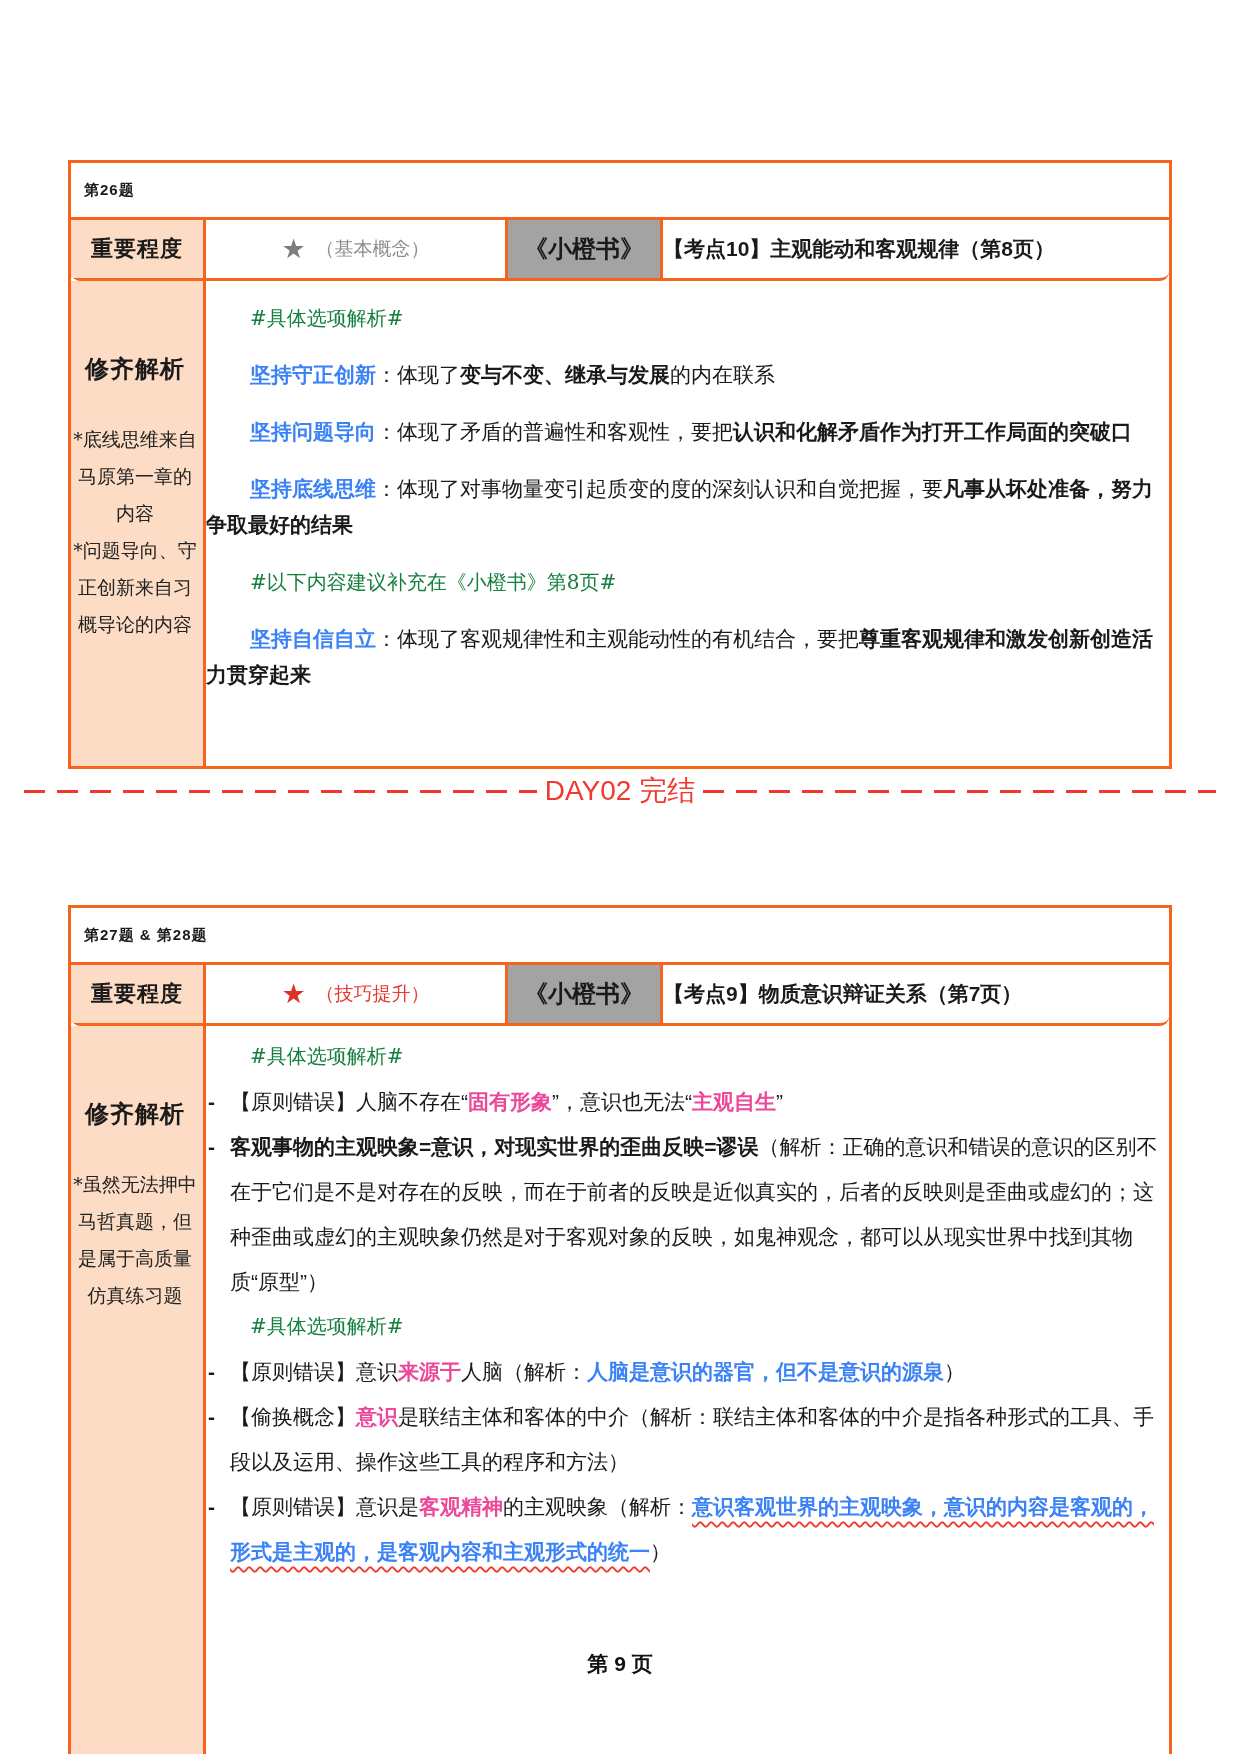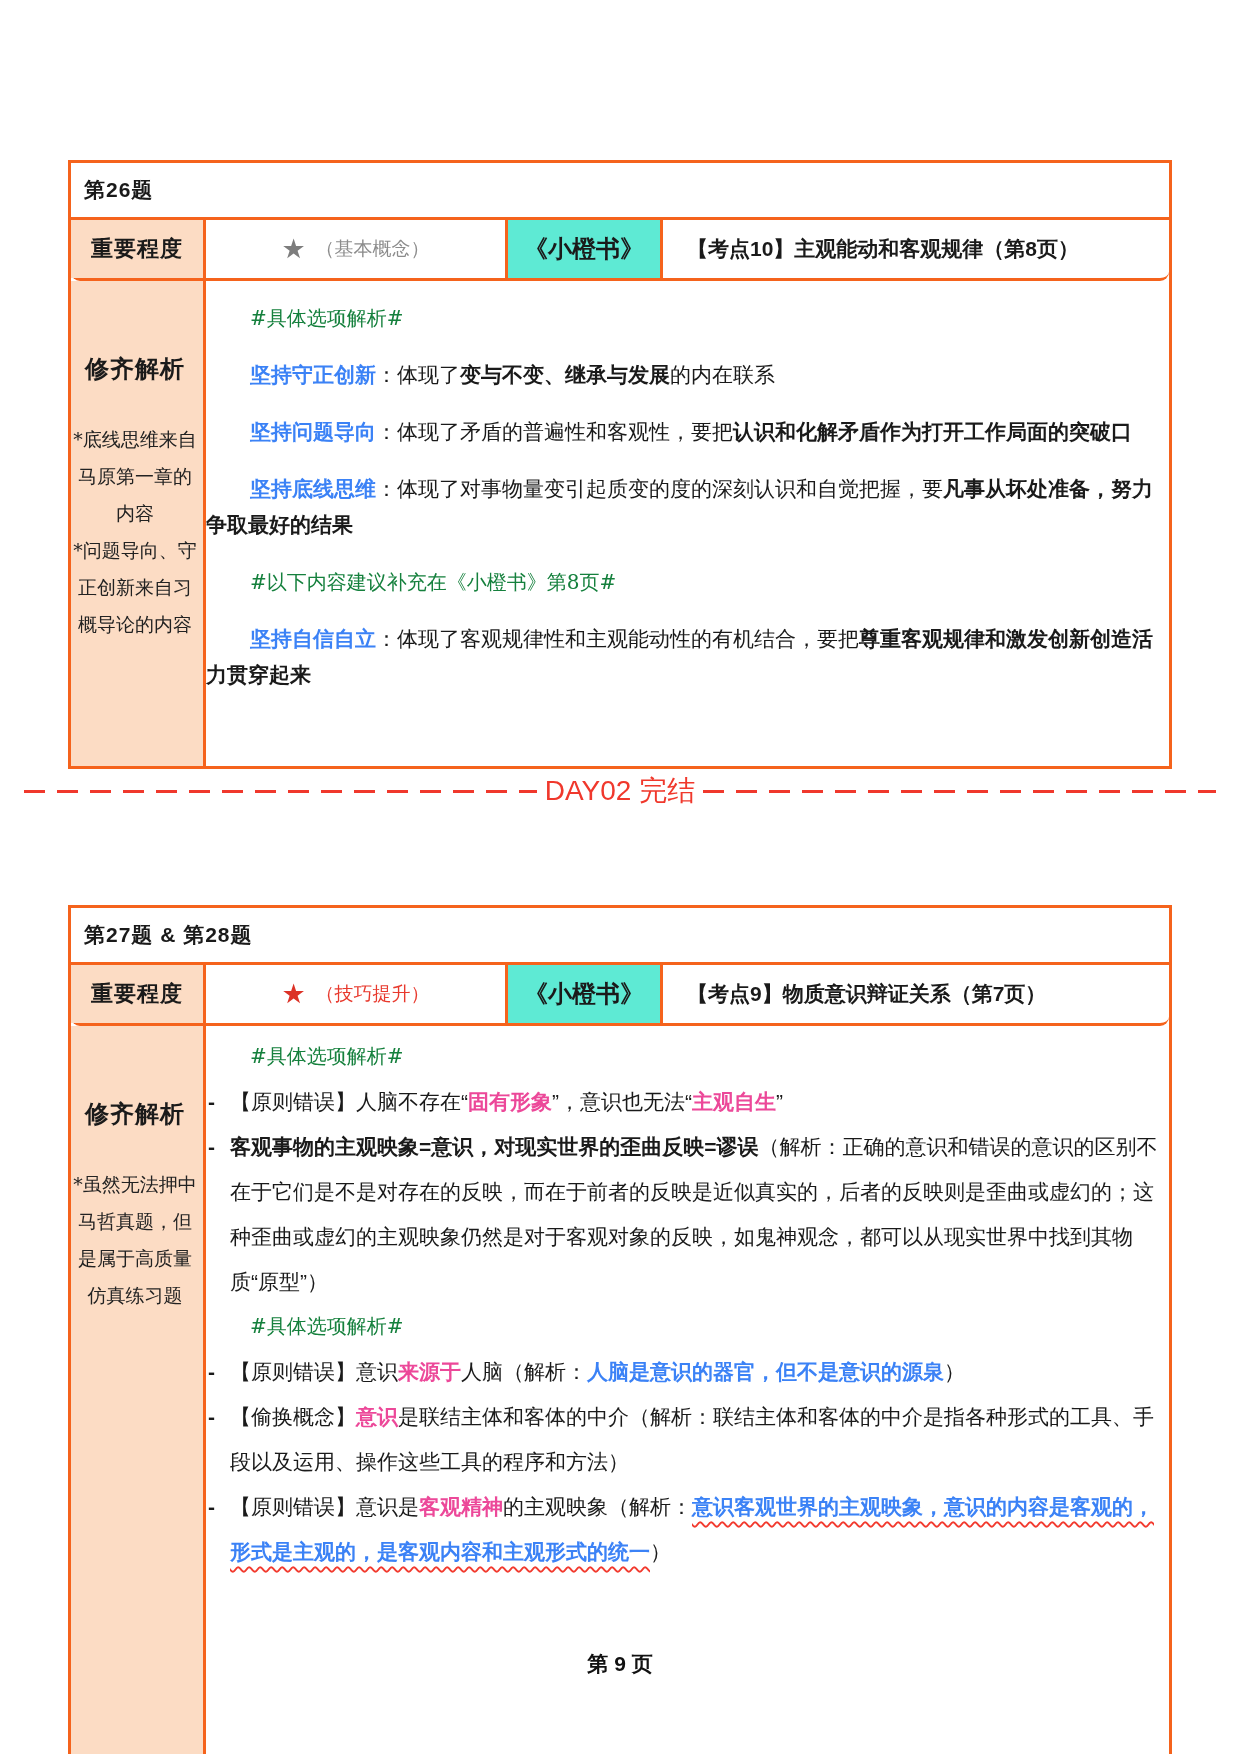--- a/index.html
+++ b/index.html
@@ -13,35 +13,35 @@
     position: absolute; left: 68px; width: 1104px;
     border: 3px solid #F5631C;
     display: flex; flex-direction: column;
     background: #fff;
   }
   .card-26 { top: 160px; height: 609px; }
   .card-27 { top: 905px; height: 877px; }
 
   .card-title {
     height: 57px; border-bottom: 3px solid #F5631C;
-    font-size: 21px; font-weight: 700;
+    font-size: 15px; font-weight: 700;
     display: flex; align-items: center; padding-left: 13px;
     letter-spacing: 1px;
   }
   .meta-row {
     height: 61px; border-bottom: 3px solid #F5631C;
     display: flex; align-items: stretch; border-radius: 9px;
   }
   .meta-cell { display:flex; align-items:center; justify-content:center; }
   .c1 { width: 135px; background:#FCDCC4; border-right:3px solid #F5631C;
         font-size:22px; font-weight:700; letter-spacing:1px; }
   .c2 { width: 302px; border-right:3px solid #F5631C; gap: 10px; }
-  .c3 { width: 155px; background:#5eead4; border-right:3px solid #F5631C;
+  .c3 { width: 155px; background:#a3a3a3; border-right:3px solid #F5631C;
         font-size:24px; font-weight:700; }
-  .c4 { flex:1; justify-content:flex-start; padding-left:24px;
+  .c4 { flex:1; justify-content:flex-start; padding-left:0;
         font-size:21px; font-weight:700; }
 
   .star { font-size:27px; line-height:1; }
   .star-gray { color:#7d7d7d; }
   .star-red  { color:#DC3227; }
   .star-note { font-family:"DejaVu Serif", serif; font-size:19px; }
   .note-gray { color:#8c8c8c; }
   .note-red  { color:#E8392D; }
 
   .body-row { flex:1; display:flex; align-items:stretch; overflow:hidden; }

